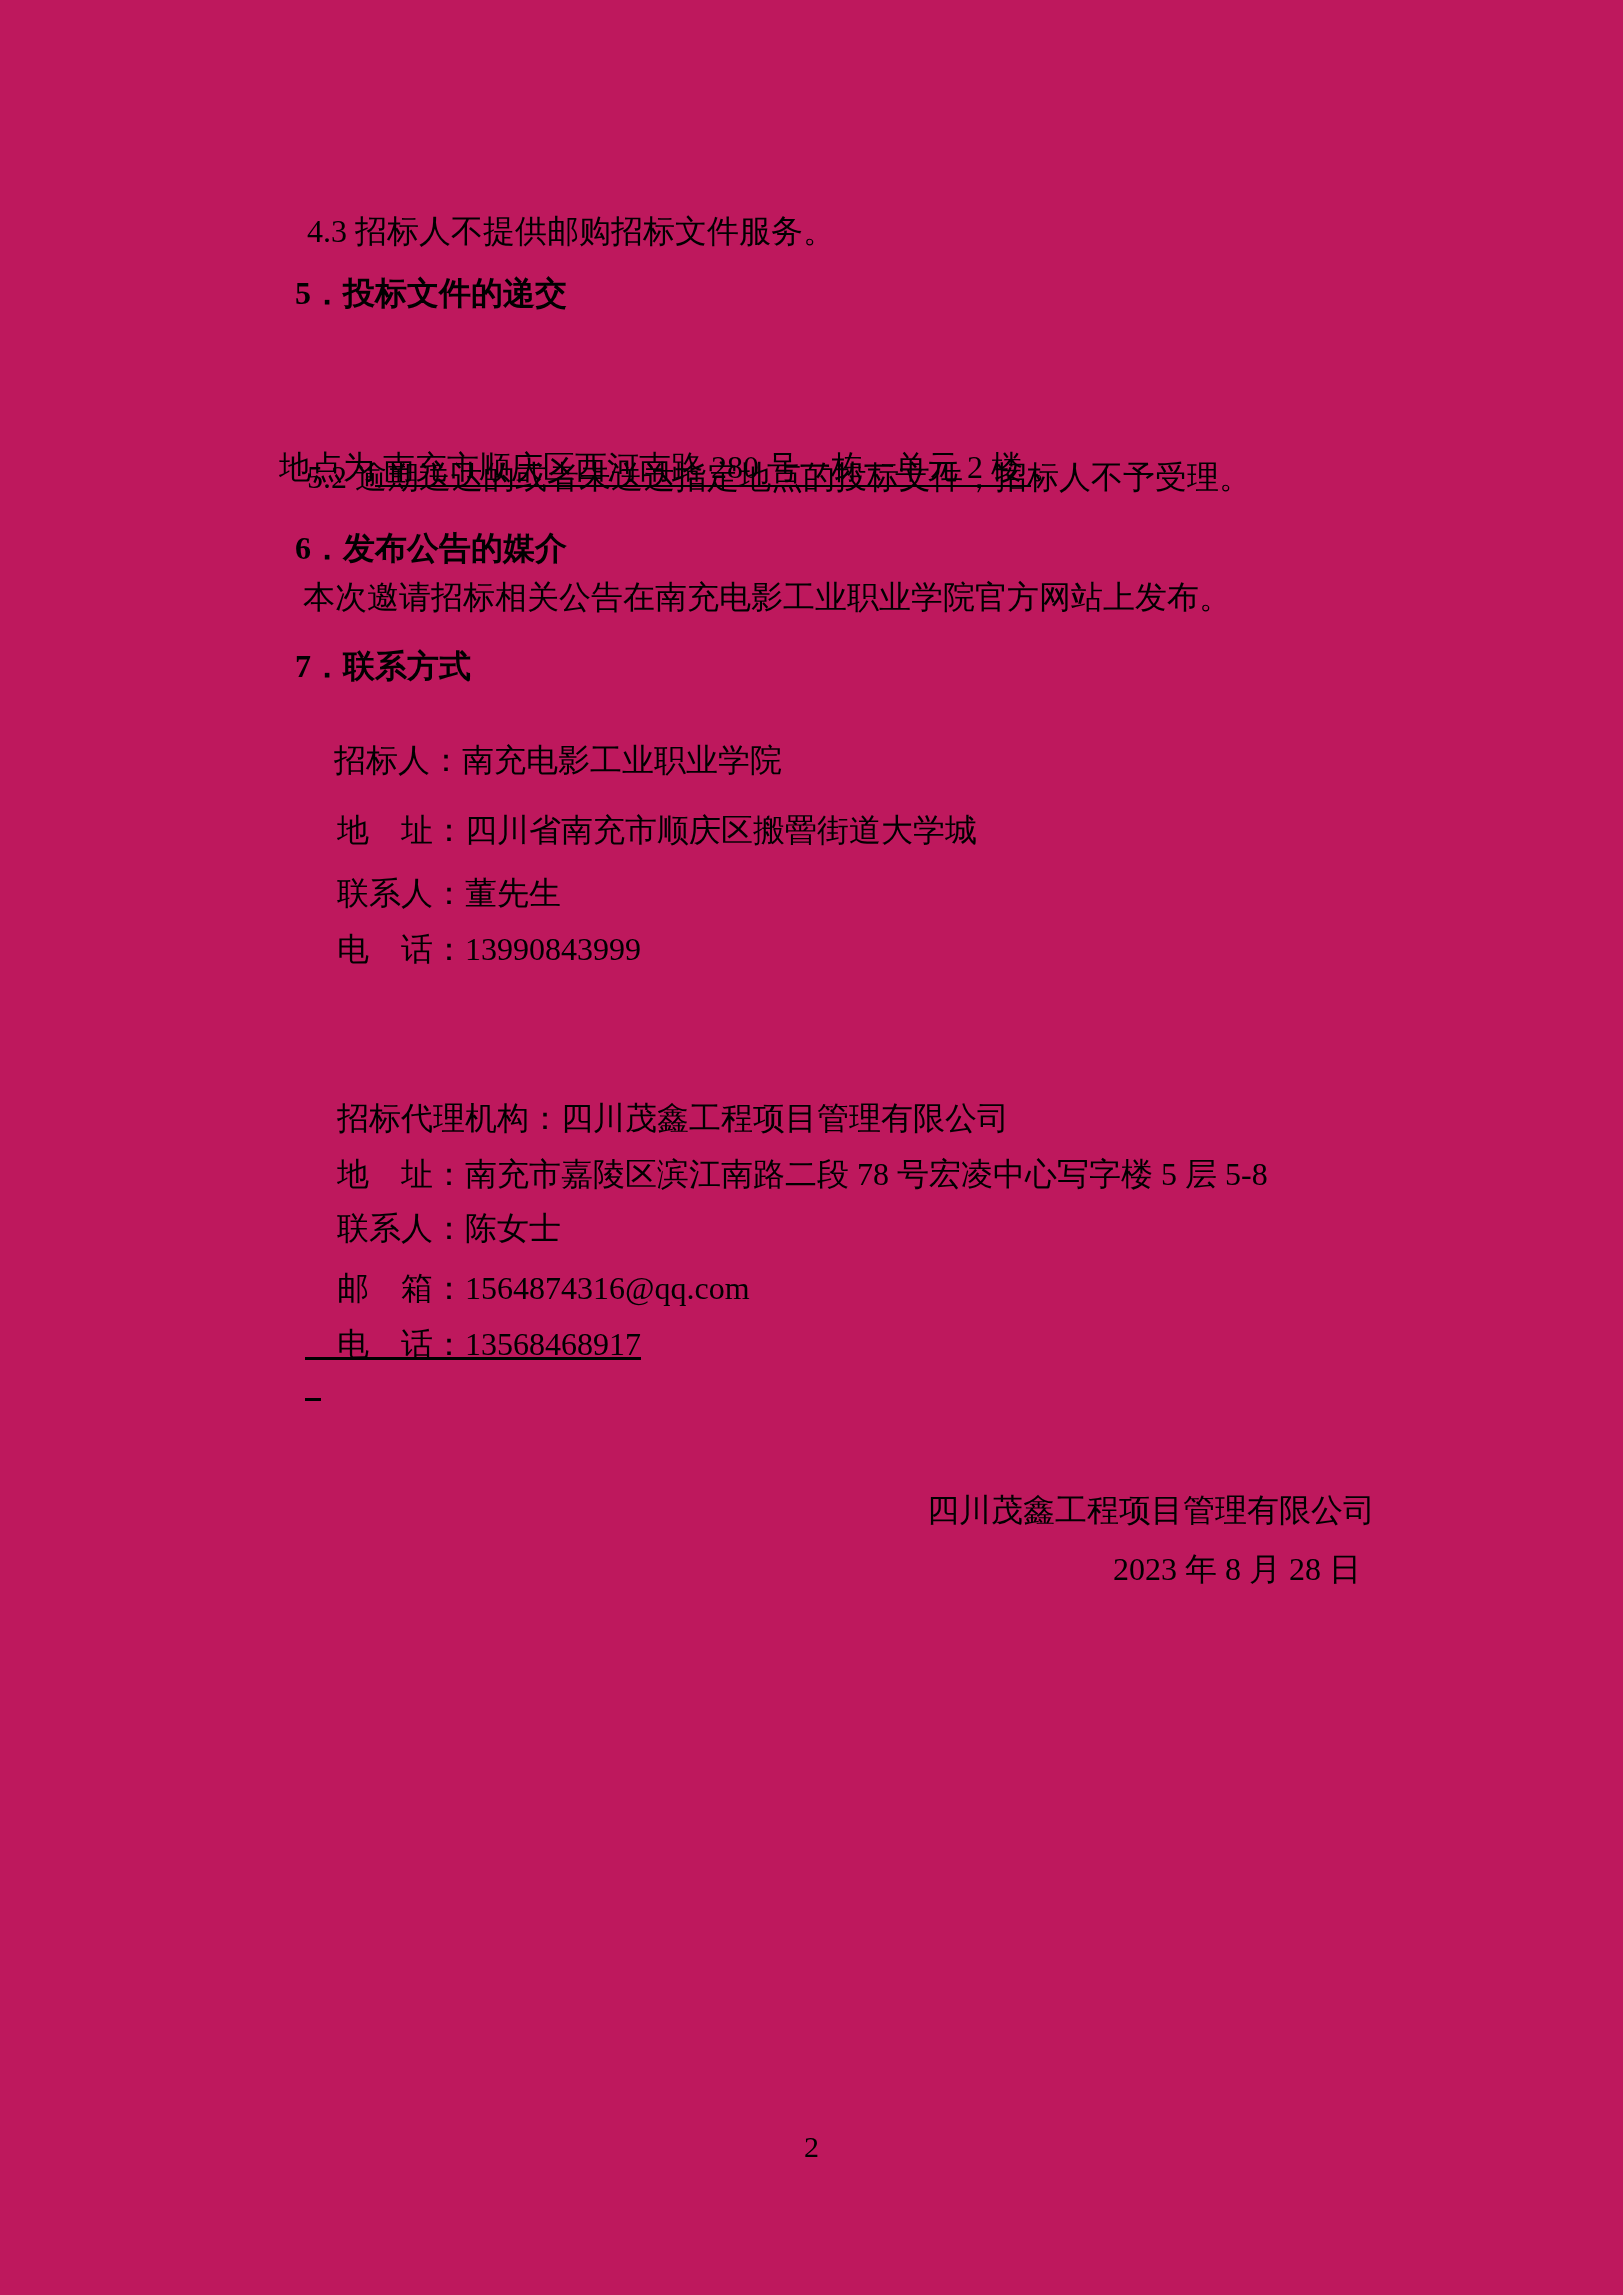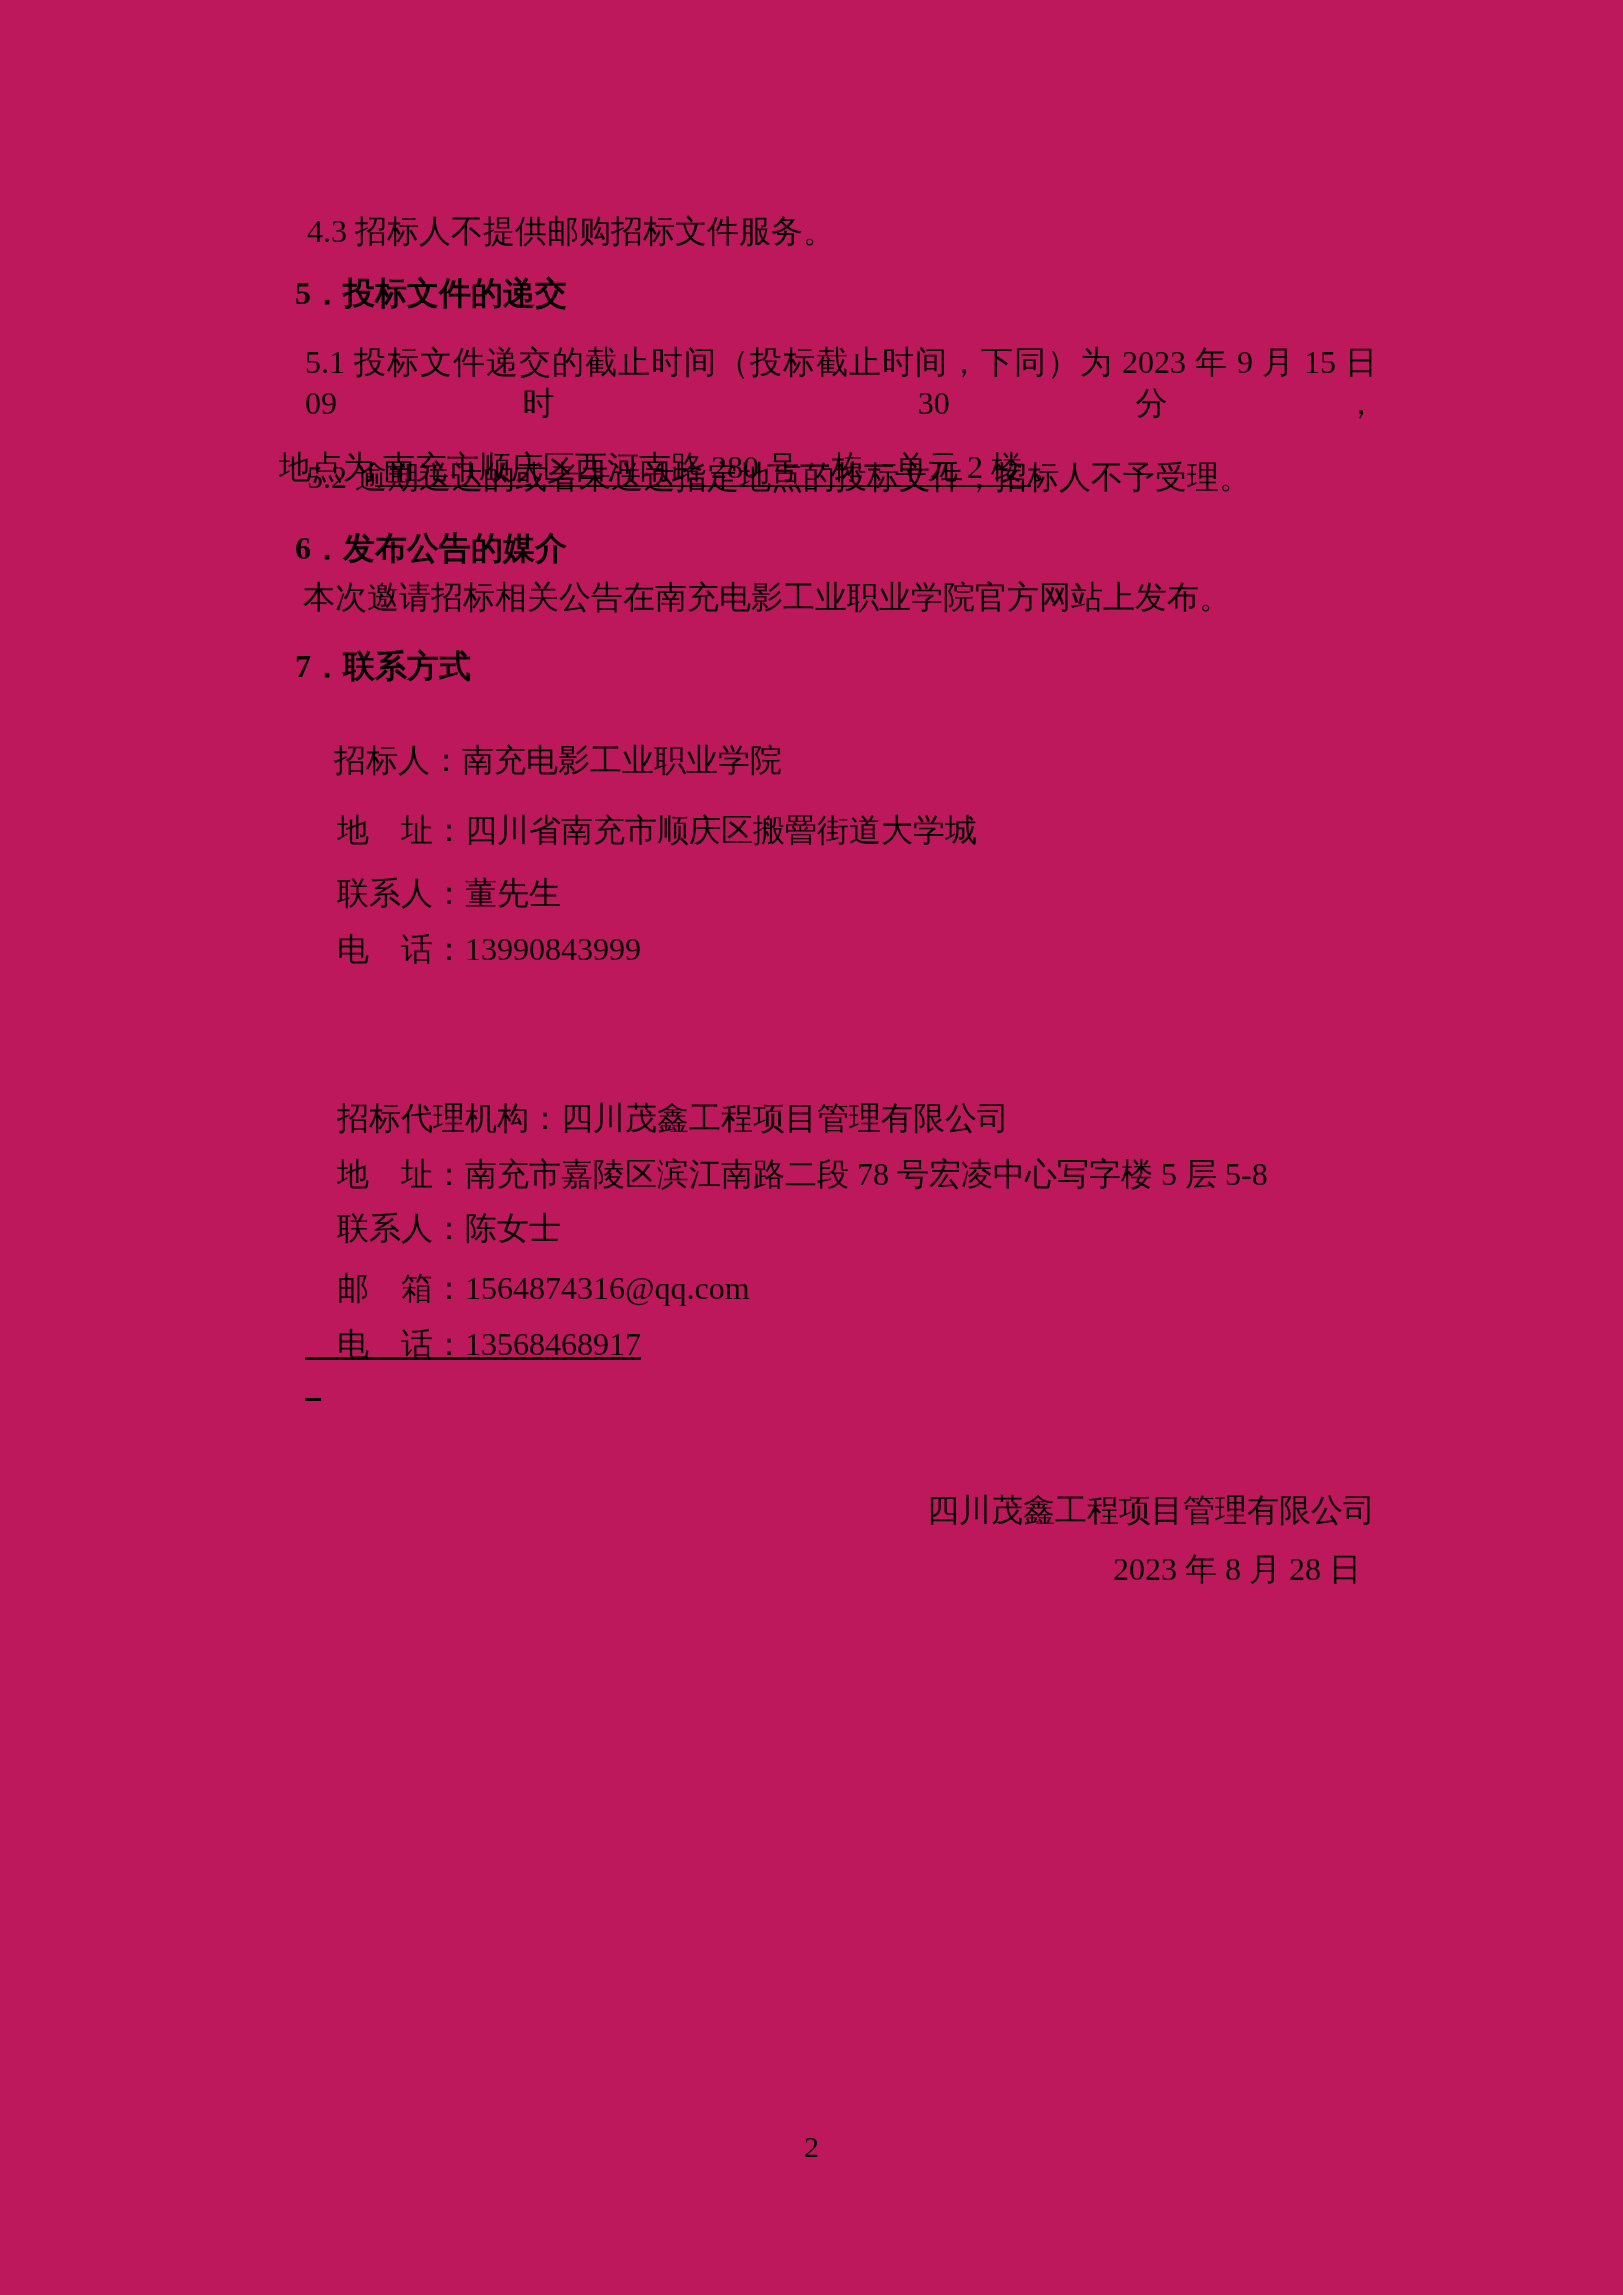--- a/index.html
+++ b/index.html
@@ -48,21 +48,20 @@
 </style>
 </head>
 <body>
 
 <div class="page">
 
   <div class="line" style="top:211px; left:307px;">4.3 招标人不提供邮购招标文件服务。</div>
 
   <div class="line heading" style="top:273px; left:295px;text-align:center;">5．投标文件的递交</div>
 
-  <div class="line justified" style="top:342px; left:305px; width:1072px;">5.1 投标文件递交的截止时间（投标截止时间，下同）为 2023 年 9 月 15 日 09 时 30 分，</div>
 
   <div class="line" style="top:406px; left:247px;">
     <span>地点为</span><span class="u"> 南充市顺庆区西河南路 280 号一栋一单元 2 楼 </span><span>。</span>
   </div>
 
   <div class="line" style="top:457px; left:307px;text-align:right;">5.2 逾期送达的或者未送达指定地点的投标文件，招标人不予受理。</div>
 
   <div class="line heading" style="top:528px; left:295px;">6．发布公告的媒介</div>
 
   <div class="line" style="top:577px; left:303px;">本次邀请招标相关公告在南充电影工业职业学院官方网站上发布。</div>

